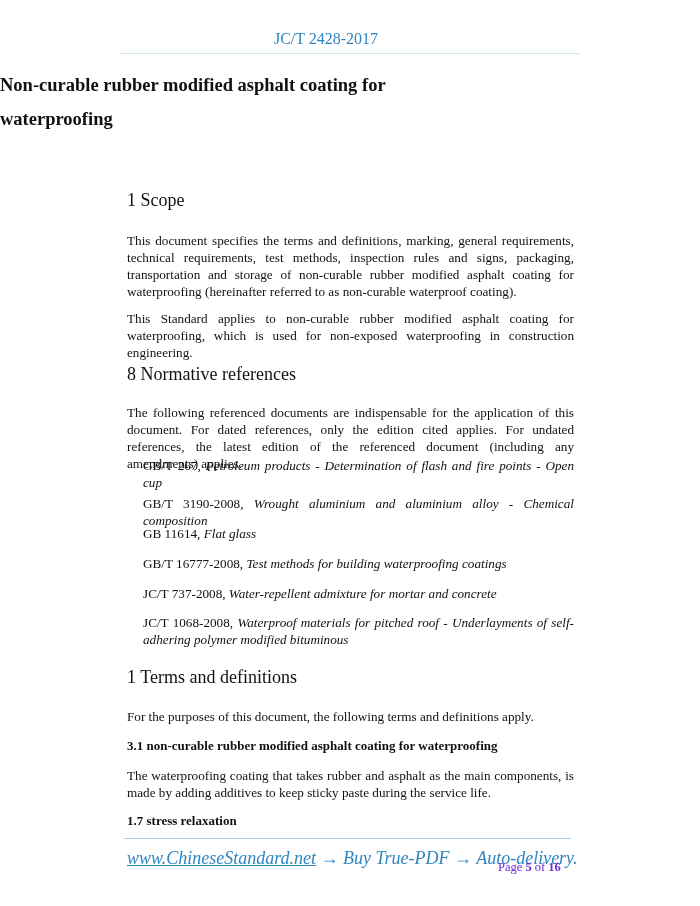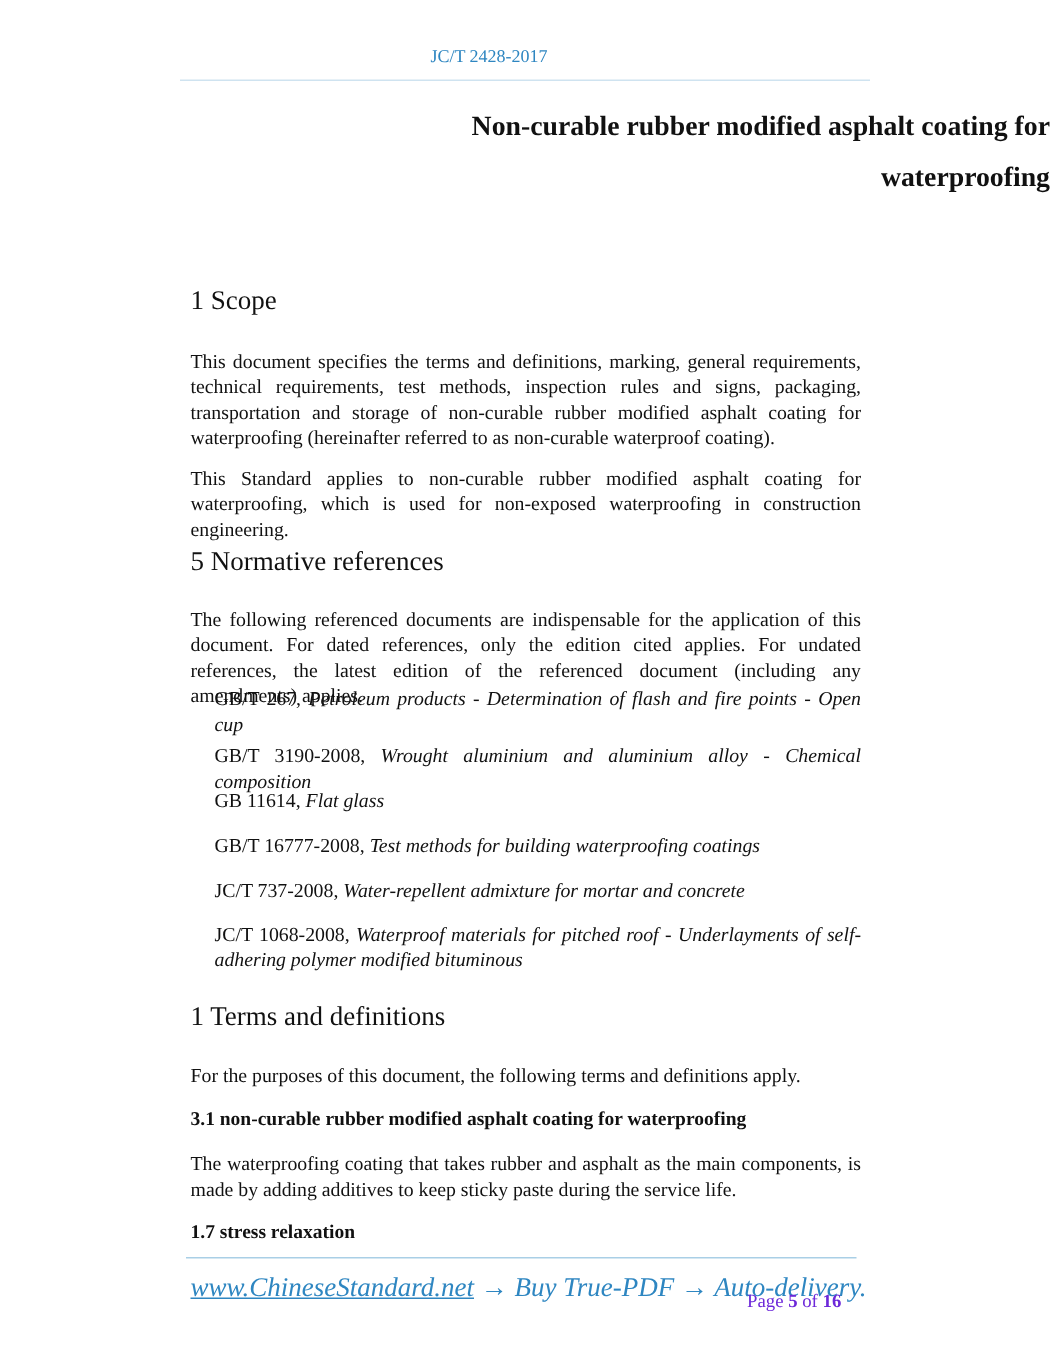--- a/index.html
+++ b/index.html
@@ -2,28 +2,28 @@
 <html><head>
   <meta charset="utf-8">
   <style>
     html, body { margin: 0; padding: 0; background: #ffffff; }
     body {
       width: 700px; height: 906px; position: relative; overflow: hidden;
       font-family: "Liberation Serif", serif; color: #111;
     }
     .header {
       position: absolute; top: 30px; left: 0; width: 652px; text-align: center;
-      font-size: 12px; color: #2e86c1;
+      font-size: 16px; color: #2e86c1;
     }
     .header-rule {
       position: absolute; top: 53px; left: 120px; width: 460px; height: 0;
       border-top: 1px solid #cfe3f0;
     }
     .title {
-      position: absolute; left: 0; width: 700px; text-align: right;
+      position: absolute; left: 0; width: 700px; text-align: left;
       font-weight: bold; font-size: 18.5px;
     }
     .t1 { top: 75px; }
     .t2 { top: 109px; }
     .h1 {
       position: absolute; left: 127px; font-weight: normal; font-size: 18px;
     }
     .para {
       position: absolute; left: 127px; width: 447px; font-size: 13.2px;
       line-height: 17px; text-align: justify;
@@ -55,21 +55,21 @@
 <div class="header">JC/T 2428-2017</div>
 <div class="header-rule"></div>
 
 <div class="title t1">Non-curable rubber modified asphalt coating for</div>
 <div class="title t2">waterproofing</div>
 
 <div class="h1" style="top:190px;">1 Scope</div>
 <div class="para" style="top:232px;">This document specifies the terms and definitions, marking, general requirements, technical requirements, test methods, inspection rules and signs, packaging, transportation and storage of non-curable rubber modified asphalt coating for waterproofing (hereinafter referred to as non-curable waterproof coating).</div>
 <div class="para" style="top:310px;">This Standard applies to non-curable rubber modified asphalt coating for waterproofing, which is used for non-exposed waterproofing in construction engineering.</div>
 
-<div class="h1" style="top:364px;">5 Normative references</div>
+<div class="h1" style="top:364px;">8 Normative references</div>
 <div class="para" style="top:404px;">The following referenced documents are indispensable for the application of this document. For dated references, only the edition cited applies. For undated references, the latest edition of the referenced document (including any amendments) applies.</div>
 
 <div class="ref" style="top:457px;"><span>GB/T 267, </span><i>Petroleum products - Determination of flash and fire points - Open cup</i></div>
 <div class="ref" style="top:495px;"><span>GB/T 3190-2008, </span><i>Wrought aluminium and aluminium alloy - Chemical composition</i></div>
 <div class="ref" style="top:525px;"><span>GB 11614, </span><i>Flat glass</i></div>
 <div class="ref" style="top:555px;"><span>GB/T 16777-2008, </span><i>Test methods for building waterproofing coatings</i></div>
 <div class="ref" style="top:585px;"><span>JC/T 737-2008, </span><i>Water-repellent admixture for mortar and concrete</i></div>
 <div class="ref" style="top:614px;"><span>JC/T 1068-2008, </span><i>Waterproof materials for pitched roof - Underlayments of self-adhering polymer modified bituminous</i></div>
 
 <div class="h1" style="top:667px;">1 Terms and definitions</div>

